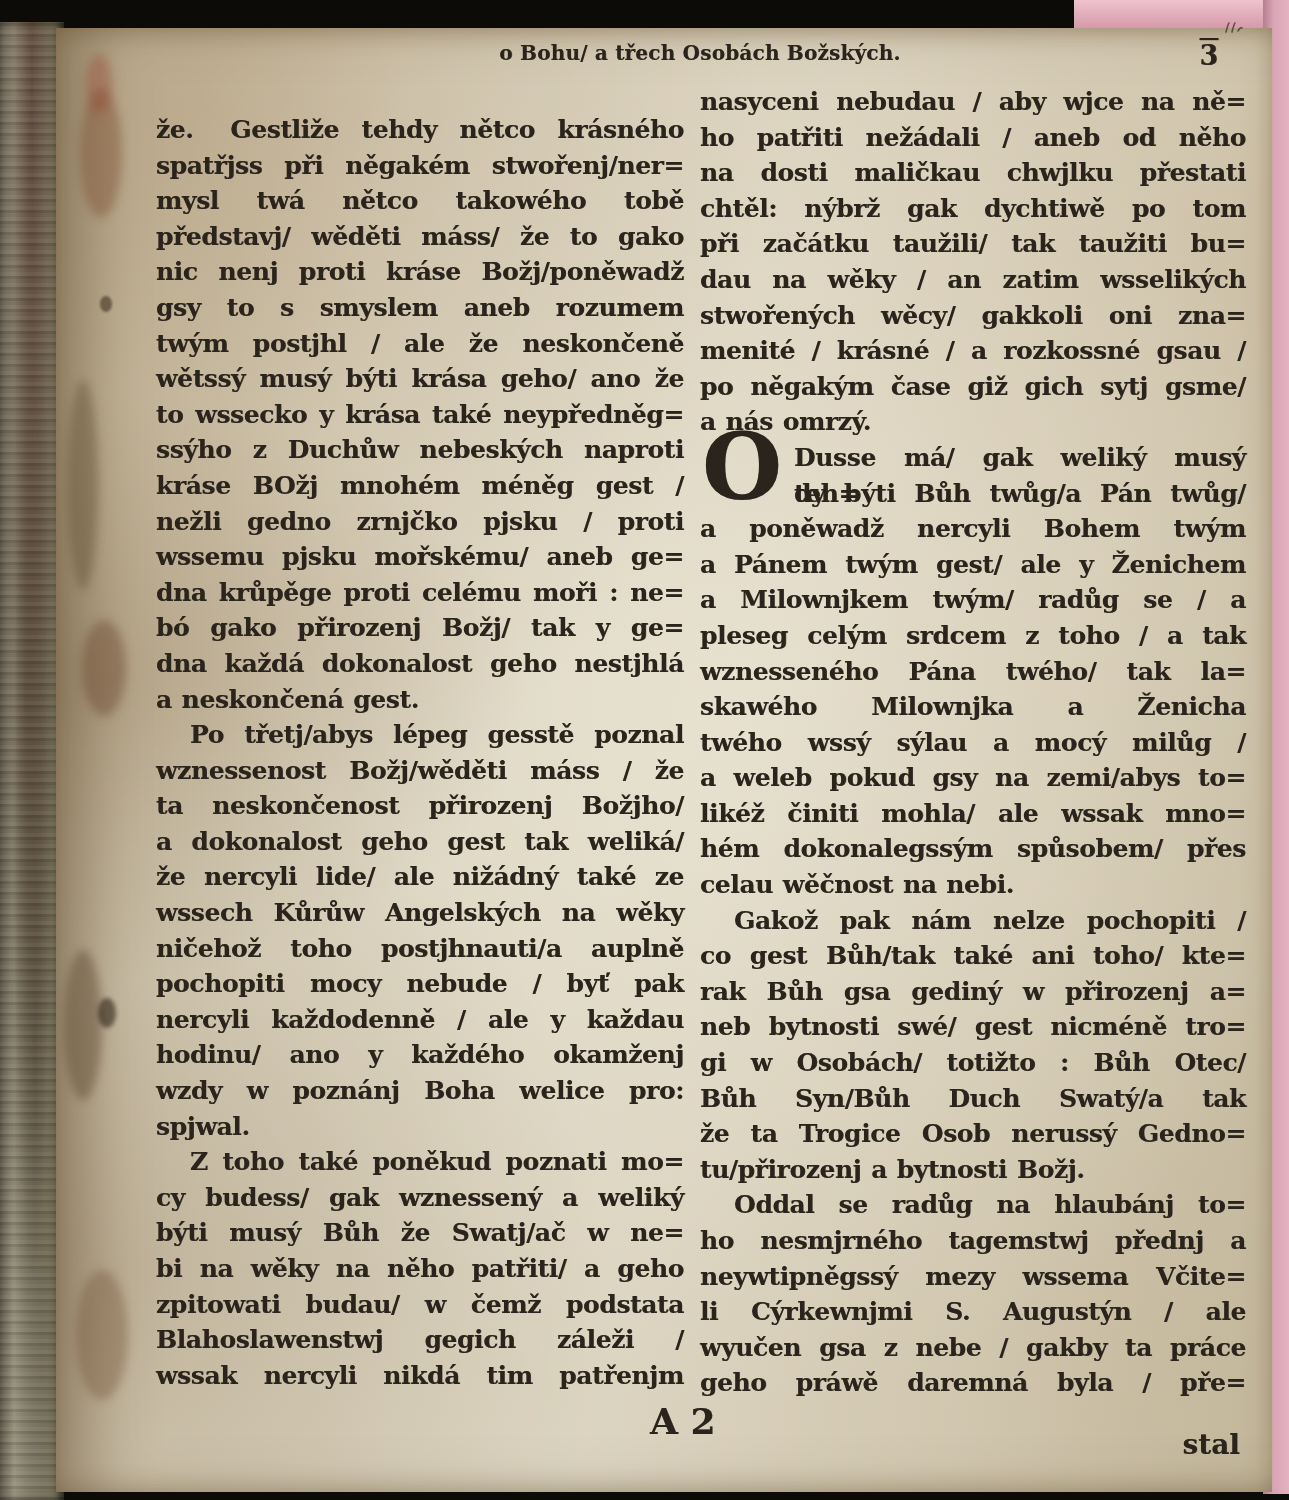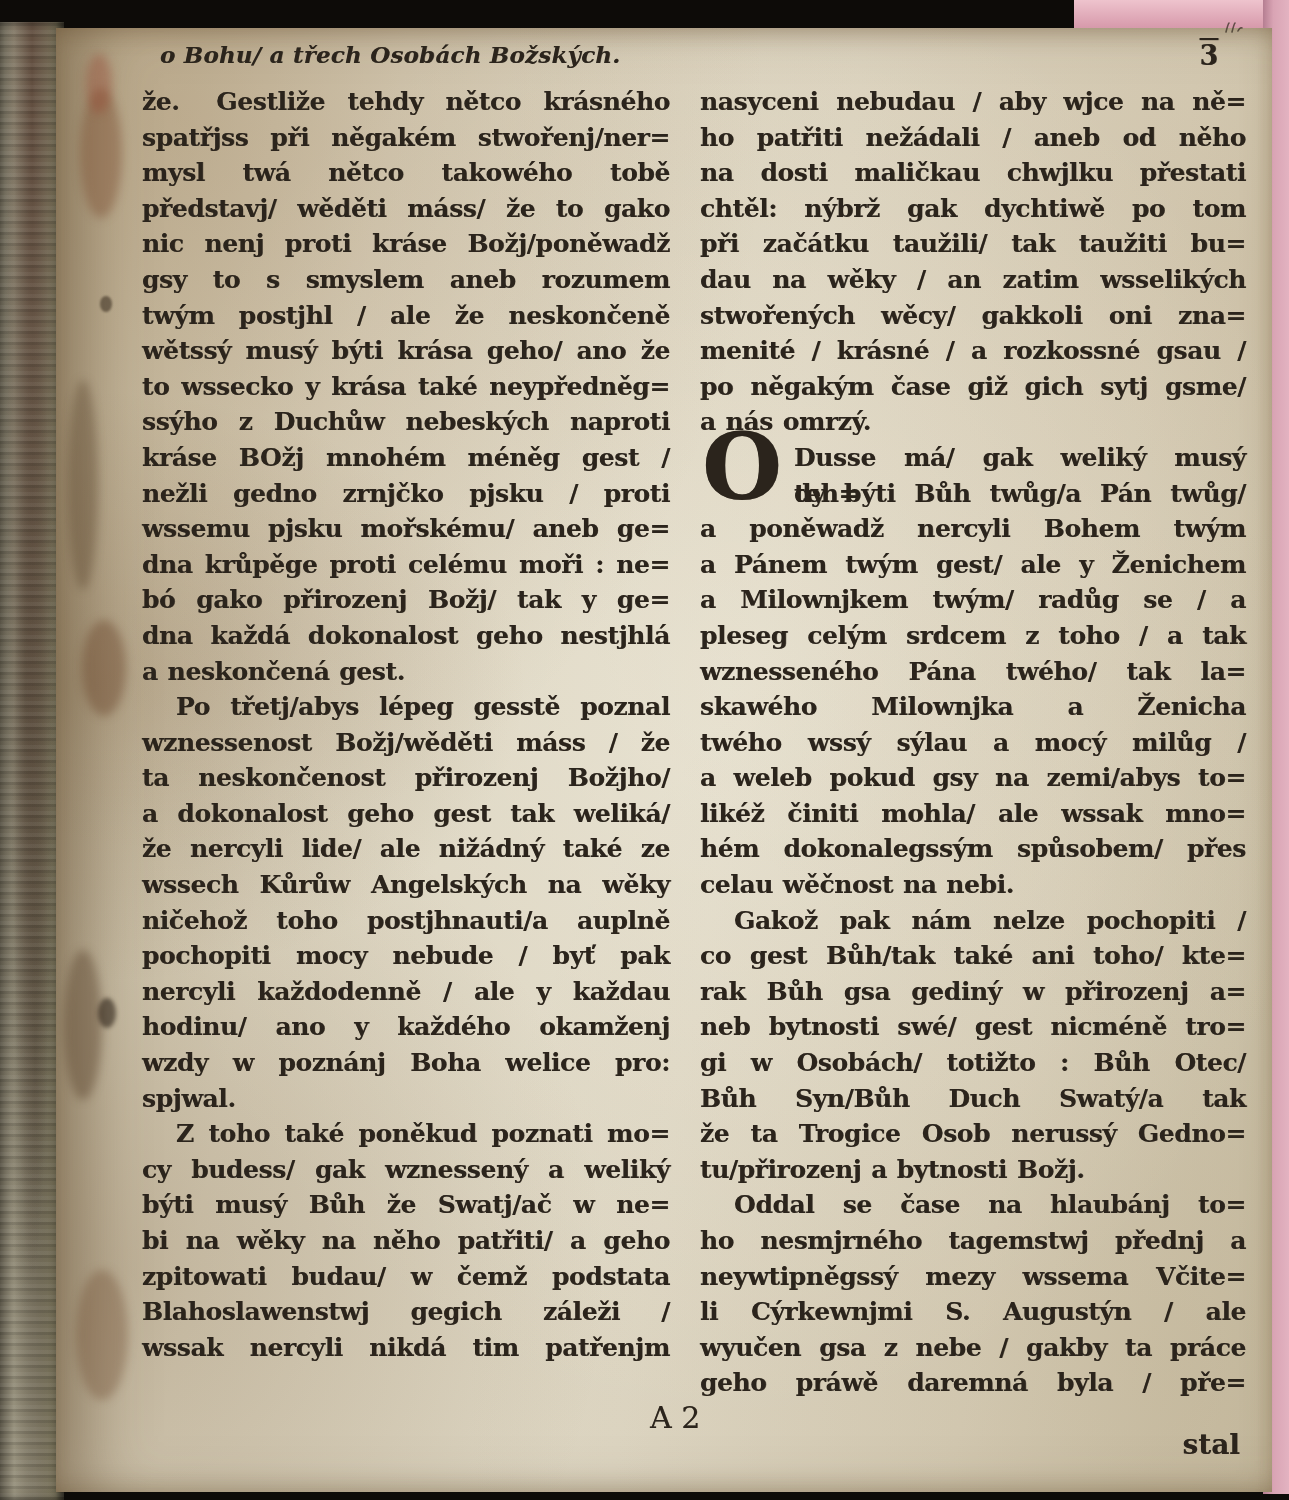--- a/index.html
+++ b/index.html
@@ -45,40 +45,40 @@
   .st2{left:86px;top:54px;width:26px;height:60px;background:rgba(150,62,44,.35);}
   .st3{left:68px;top:380px;width:30px;height:210px;background:rgba(70,48,24,.30);}
   .st4{left:82px;top:620px;width:44px;height:96px;background:rgba(96,58,32,.38);}
   .st5{left:64px;top:950px;width:38px;height:150px;background:rgba(72,46,26,.36);}
   .st6{left:98px;top:998px;width:18px;height:30px;background:rgba(32,22,12,.55);filter:blur(2px);}
   .st7{left:76px;top:1270px;width:52px;height:130px;background:rgba(104,66,36,.32);}
   .st8{left:100px;top:296px;width:12px;height:16px;background:rgba(40,28,16,.5);filter:blur(1px);}
 
   
   .ink{color:#2b241c;text-shadow:.3px .3px 0 rgba(43,36,28,.55);}
-  .running-title{position:absolute;left:160px;top:41px;width:1080px;
-    font-size:23px;font-weight:bold;letter-spacing:.2px;font-style:italic;}
+  .running-title{position:absolute;left:160px;top:41px;width:1080px;text-align:center;
+    font-size:20px;font-weight:bold;letter-spacing:.2px;}
   .page-number{position:absolute;left:1186px;top:40px;width:46px;text-align:center;
     font-size:27px;font-weight:bold;text-decoration:overline;}
   .ink-mark{position:absolute;left:1224px;top:20px;opacity:.75;}
 
   .col{position:absolute;top:84px;}
-  .col-left{left:142px;width:528px;}
+  .col-left{left:156px;width:528px;margin-top:28px;}
   .col-right{left:700px;width:546px;}
   .line{height:35.6px;line-height:35.6px;font-size:25px;font-weight:bold;
     letter-spacing:-.4px;word-spacing:1.5px;white-space:nowrap;overflow:visible;}
   .line.j{white-space:normal;text-align:justify;text-align-last:justify;}
   .line.end{white-space:normal;text-align:center;text-align-last:left;}
   .line.ind{padding-left:34px;}
   .line.capped{padding-left:94px;}
 
   .drop-cap{position:absolute;left:-6px;top:348px;width:96px;height:78px;
     font-size:92px;line-height:70px;font-weight:bold;text-align:center;}
 
-  .signature{position:absolute;left:650px;top:1400px;font-size:30px;font-weight:normal;text-align:right;}
+  .signature{position:absolute;left:650px;top:1400px;font-size:36px;font-weight:bold;text-align:right;}
   .catchword{position:absolute;left:1118px;top:1428px;width:122px;text-align:right;
     font-size:28px;font-weight:bold;}
 </style>
 </head>
 <body>
 
 <div class="edge-top"></div>
 <div class="edge-right"></div>
 
 <div class="spine"></div>
@@ -166,21 +166,21 @@
     <div class="line j">hém dokonalegssým spůsobem/ přes</div>
     <div class="line end">celau wěčnost na nebi.</div>
     <div class="line j ind">Gakož pak nám nelze pochopiti /</div>
     <div class="line j">co gest Bůh/tak také ani toho/ kte=</div>
     <div class="line j">rak Bůh gsa gediný w přirozenj a=</div>
     <div class="line j">neb bytnosti swé/ gest nicméně tro=</div>
     <div class="line j">gi w Osobách/ totižto : Bůh Otec/</div>
     <div class="line j">Bůh Syn/Bůh Duch Swatý/a tak</div>
     <div class="line j">že ta Trogice Osob nerussý Gedno=</div>
     <div class="line end">tu/přirozenj a bytnosti Božj.</div>
-    <div class="line j ind">Oddal se čase na hlaubánj to=</div>
+    <div class="line j ind">Oddal se radůg na hlaubánj to=</div>
     <div class="line j">ho nesmjrného tagemstwj přednj a</div>
     <div class="line j">neywtipněgssý mezy wssema Včite=</div>
     <div class="line j">li Cýrkewnjmi S. Augustýn / ale</div>
     <div class="line j">wyučen gsa z nebe / gakby ta práce</div>
     <div class="line j">geho práwě daremná byla / pře=</div>
   </div>
 
 <div class="signature ink">A 2</div>
 <div class="catchword ink">stal</div>
 

